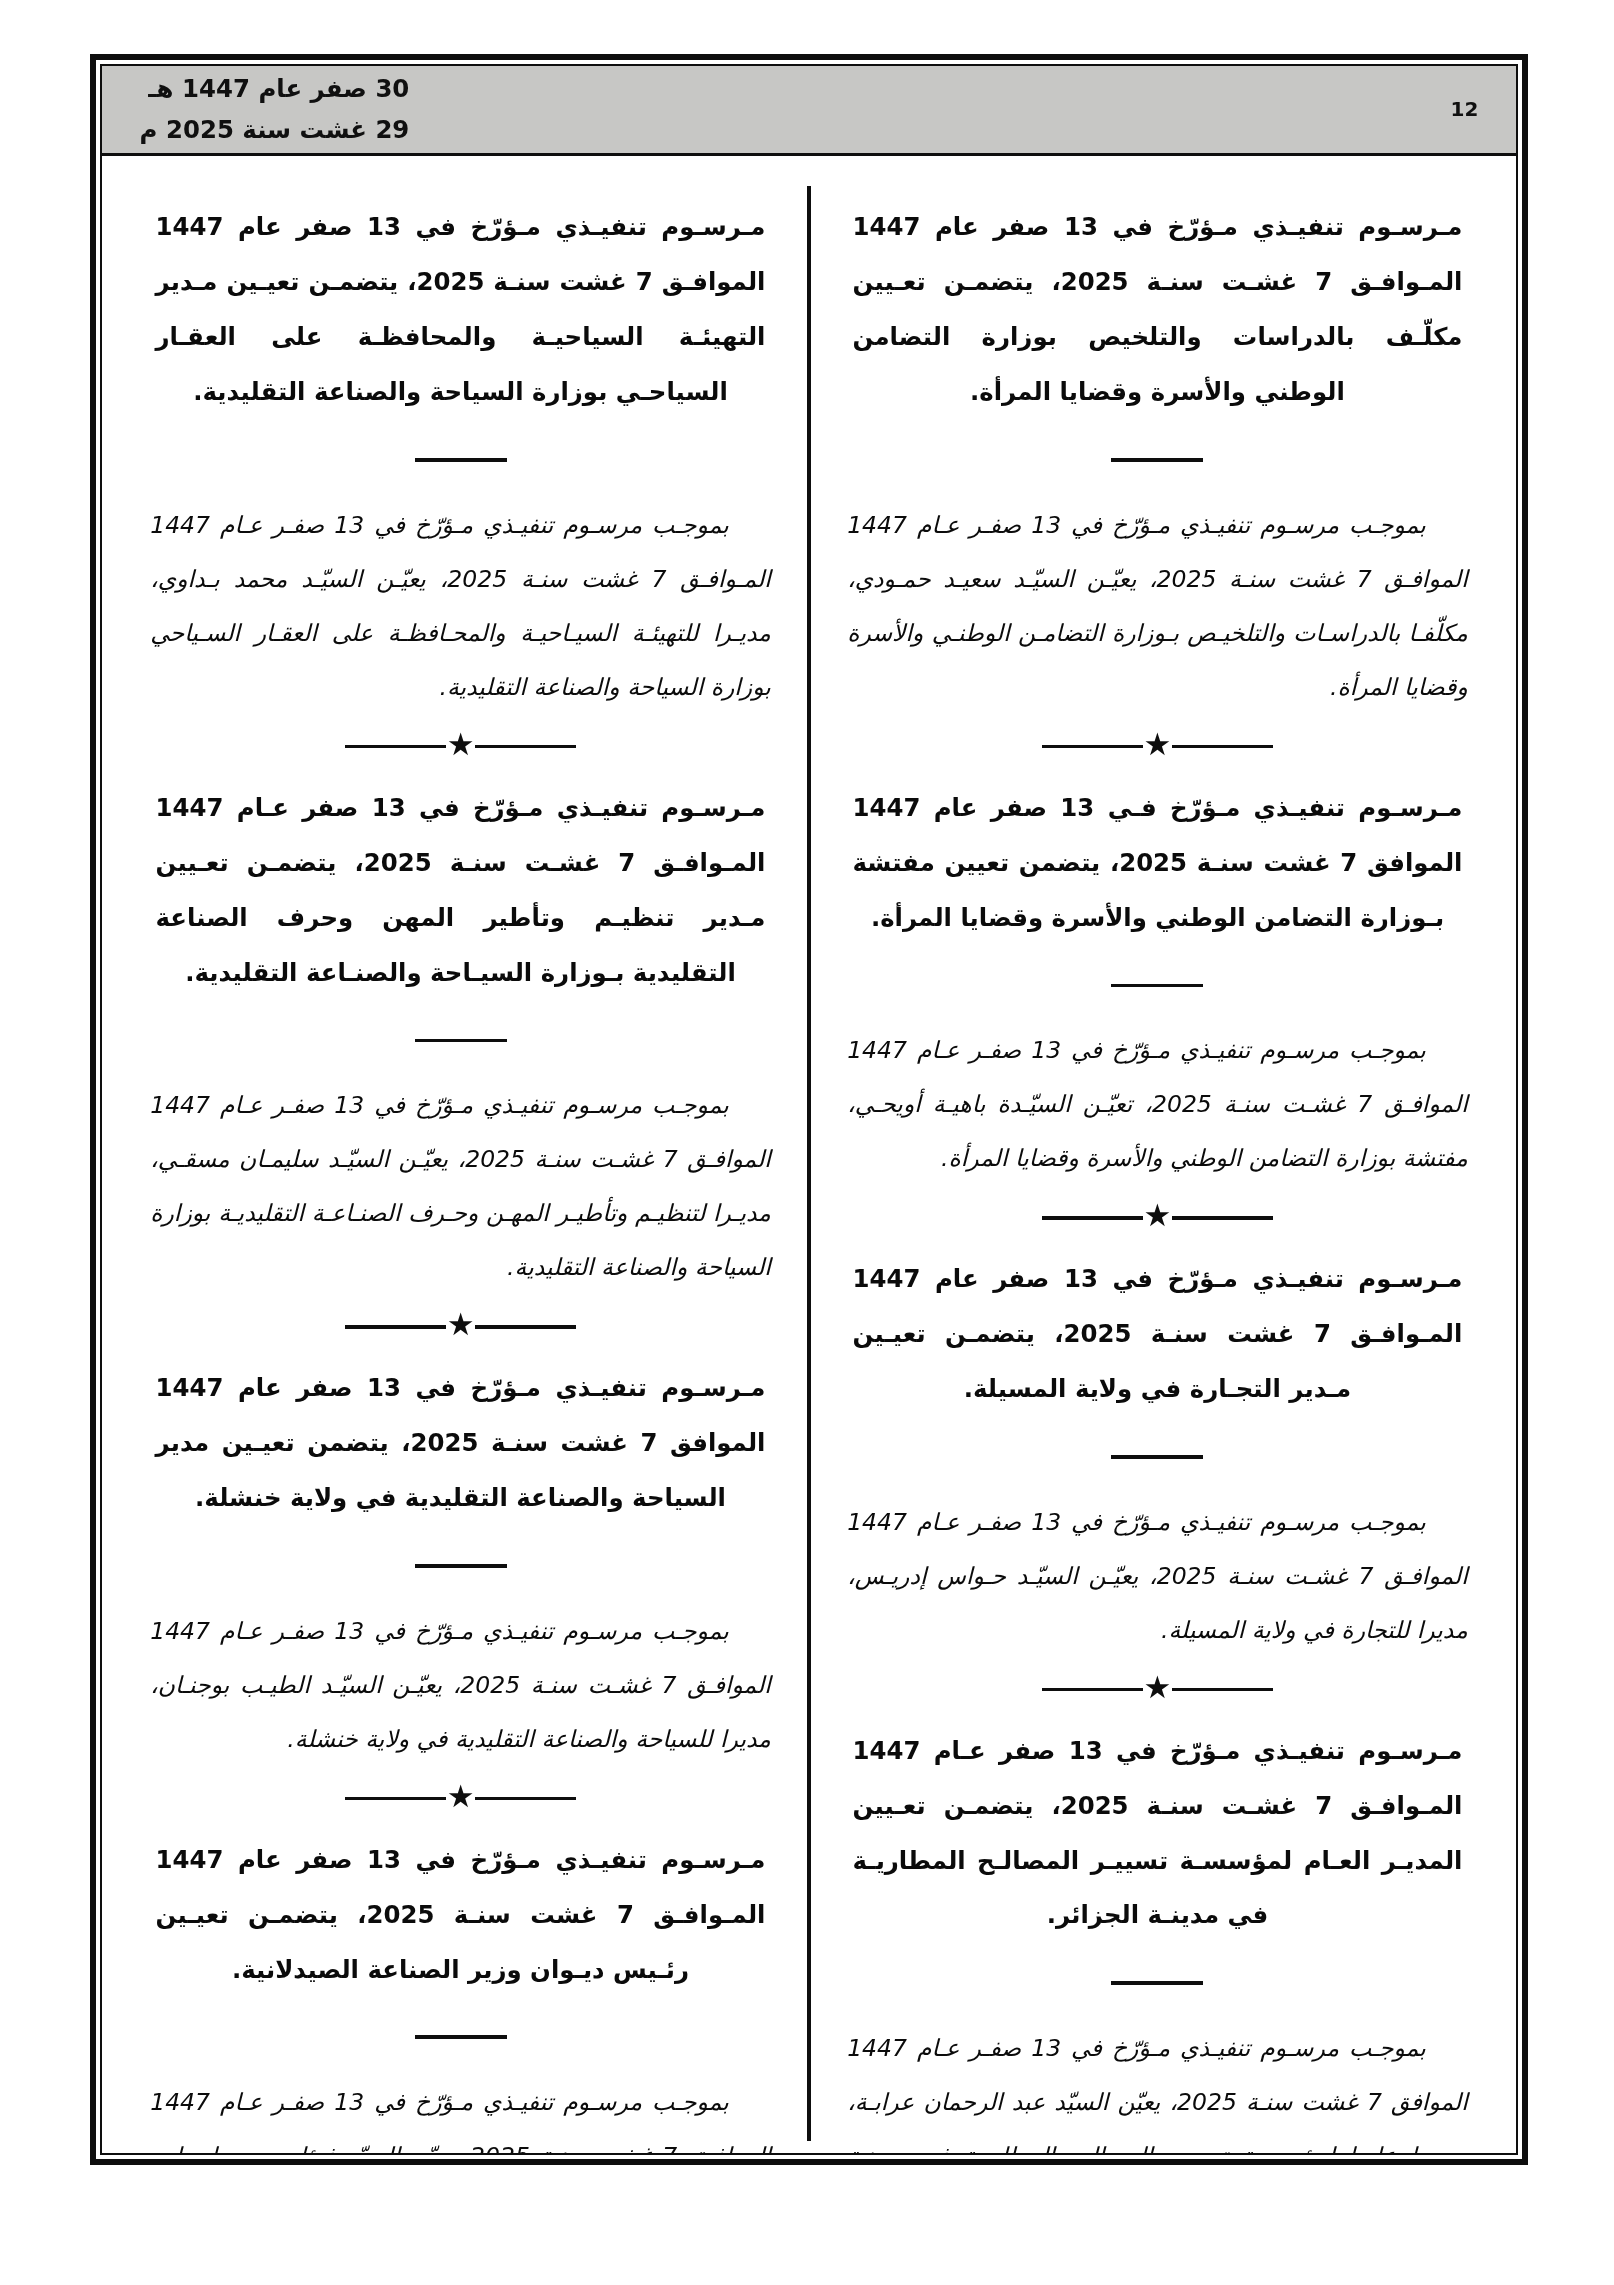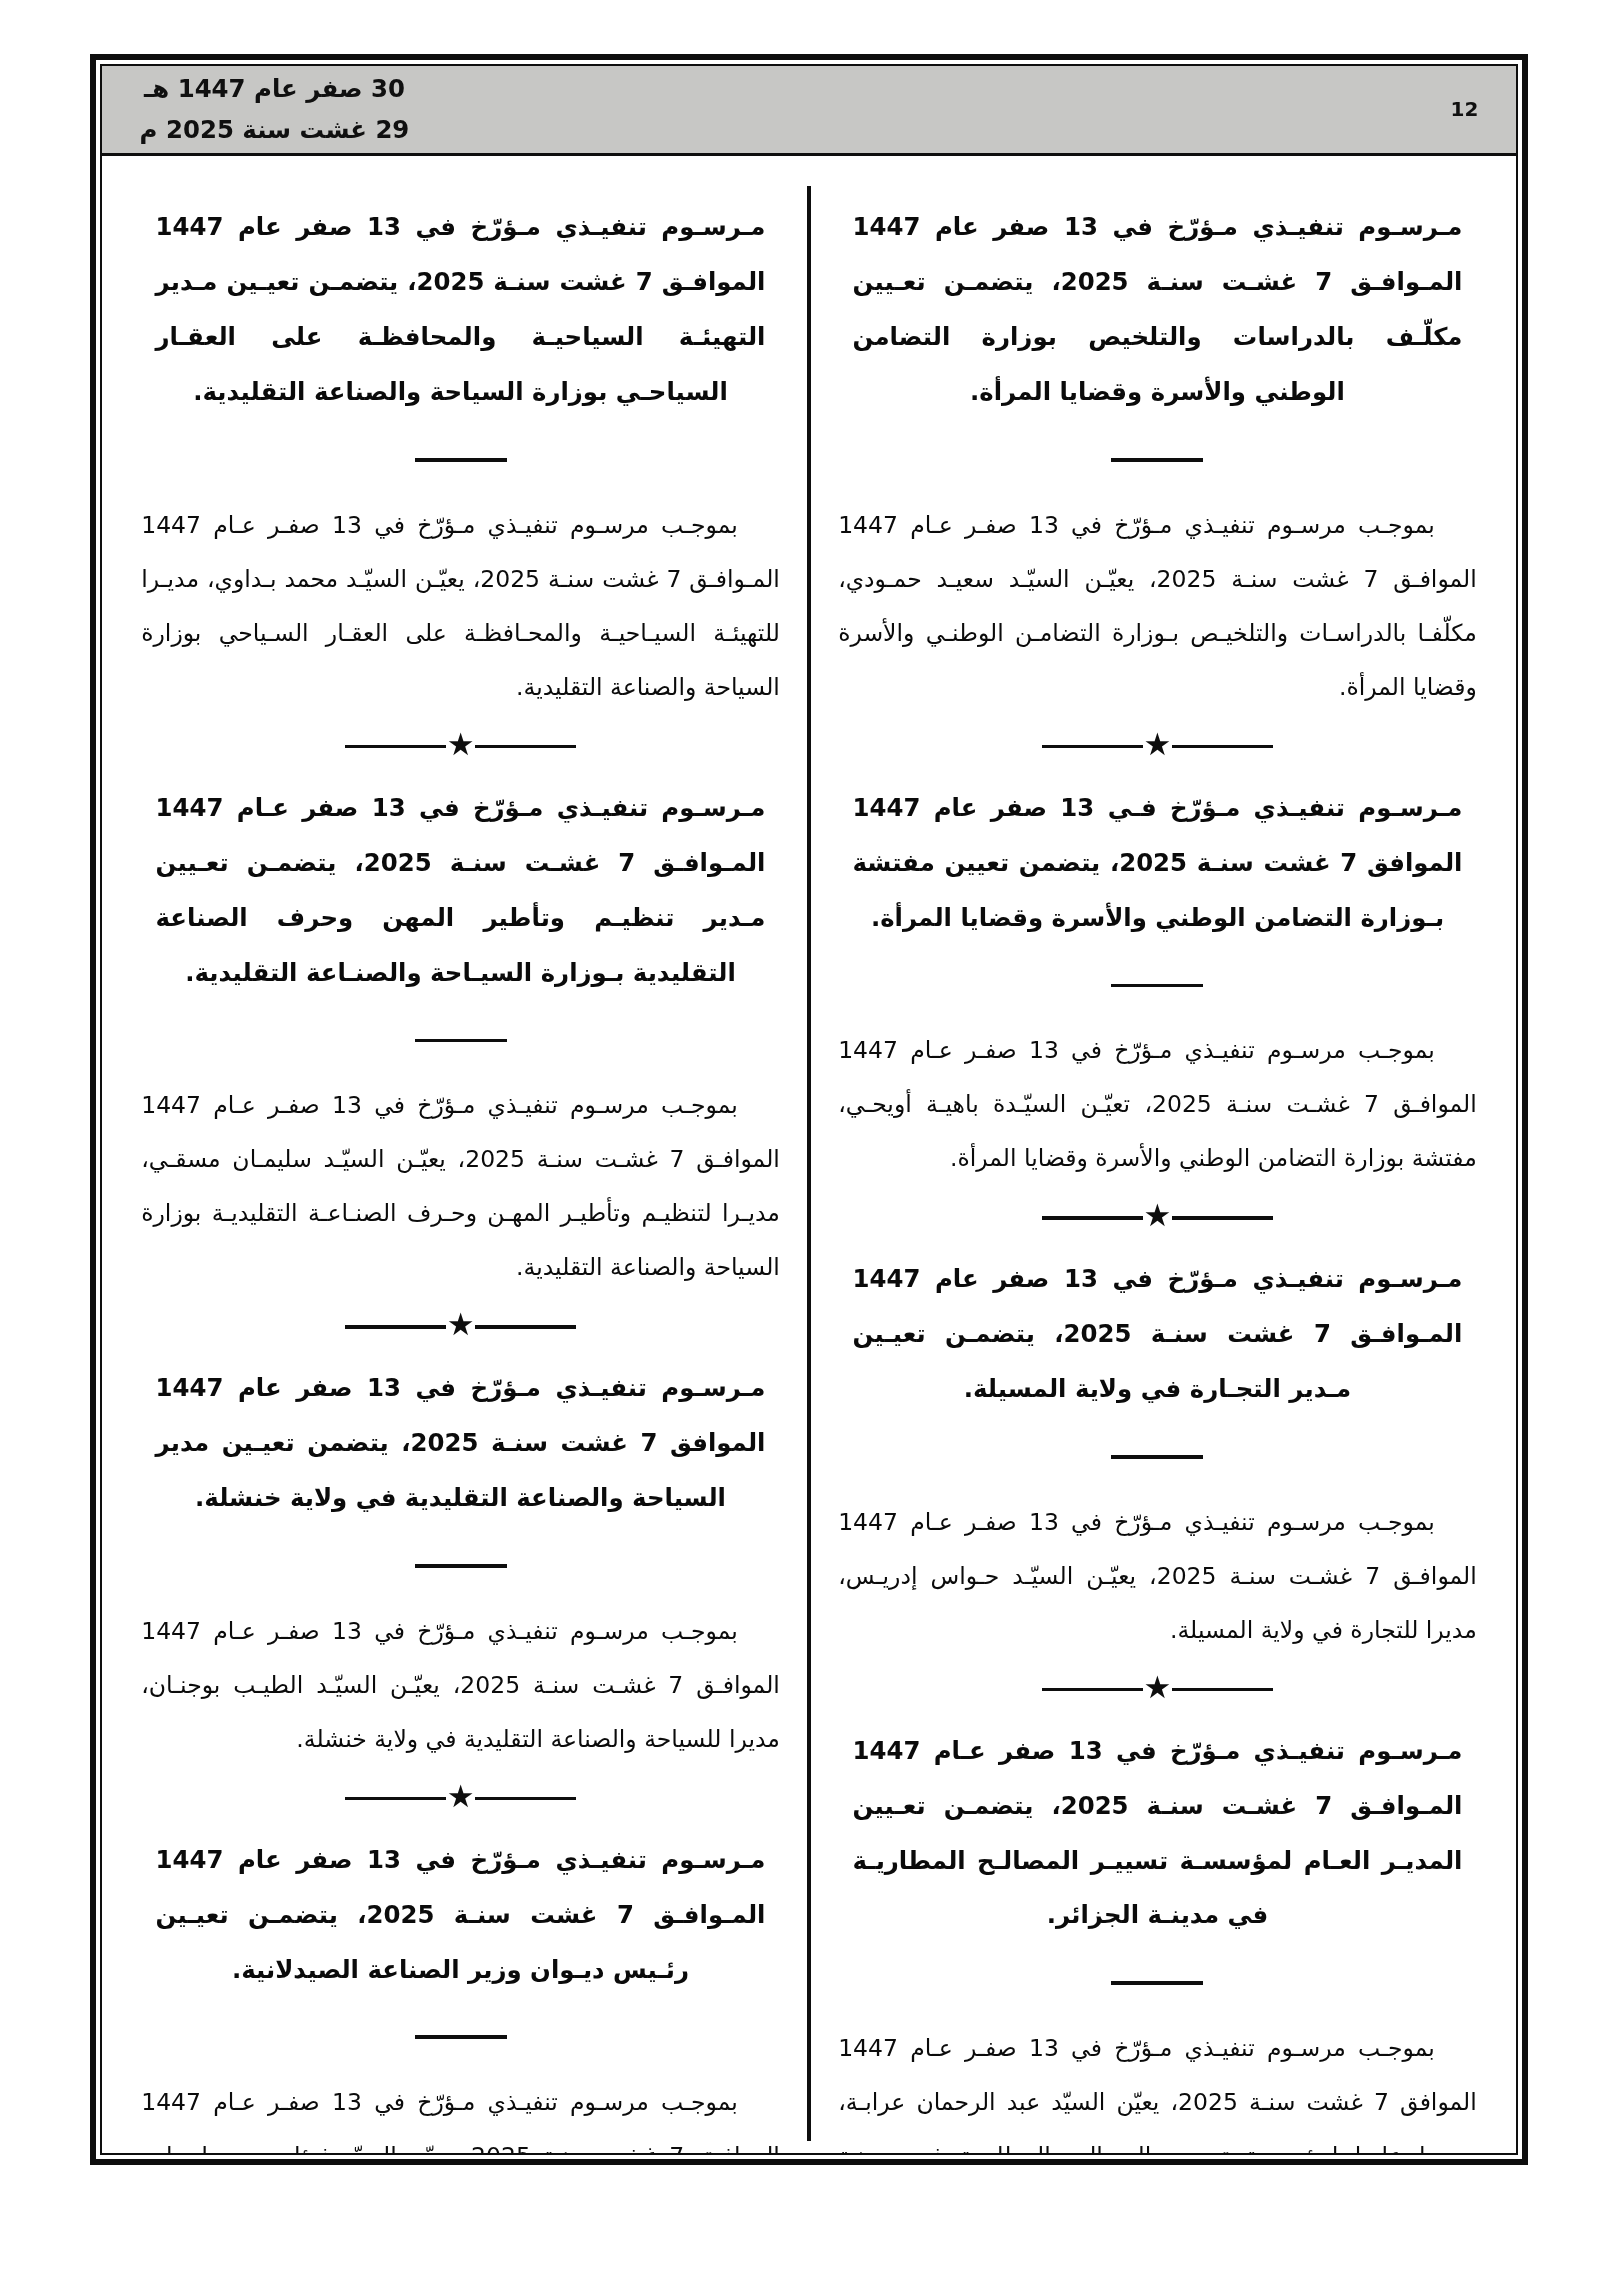--- a/index.html
+++ b/index.html
@@ -18,38 +18,38 @@
     display:flex;flex-direction:column;overflow:hidden;
   }
   
   .band{
     direction:rtl;flex:0 0 90px;background:#c7c7c5;border-bottom:3.6px solid #0e0e0e;
     display:flex;align-items:center;justify-content:space-between;
     padding:0 38px;box-sizing:border-box;
   }
   .band .pagenum{font-size:20px;font-weight:bold;color:#101010;}
   .band .gtitle{font-size:31px;font-weight:bold;color:#101010;}
-  .band .dates{font-size:24.4px;font-weight:bold;color:#101010;line-height:1.7;text-align:center;}
+  .band .dates{font-size:24.4px;font-weight:bold;color:#101010;line-height:1.7;}
   
   .content{
     direction:rtl;flex:1;display:flex;align-items:stretch;
     padding:23.5px 16.3px 11px;box-sizing:border-box;overflow:hidden;
   }
   .col{flex:1 1 0;padding:0 14.5px;box-sizing:border-box;}
   .divider{flex:0 0 4.5px;background:#0e0e0e;margin:7.2px 3.6px 1.8px;}
   
   .entry-title{
     margin:16px;padding:5.4px 7.2px 0;
     font-size:24.4px;font-weight:bold;color:#0b0b0b;
     line-height:2.25;text-align:justify;text-align-last:center;
   }
   .entry-body{
-    margin:7px;padding:0 1.8px;
+    margin:16px;padding:0 1.8px;
     font-size:23.5px;color:#0b0b0b;
-    line-height:2.3;text-align:justify;text-indent:42px;
+    line-height:2.3;text-align:justify;text-indent:42px;font-style:italic;
   }
   .sep-line{
     width:92px;height:3.6px;background:#0e0e0e;margin:38px auto 36px;
   }
   .sep-star{
     display:flex;align-items:center;justify-content:center;margin:31px auto 27px;
   }
   .sep-star .rule{width:101px;height:3.6px;background:#0e0e0e;}
   .sep-star .star{font-size:31px;line-height:0;color:#0e0e0e;padding:0 0.9px;transform:translateY(-2.7px);}
 </style>

